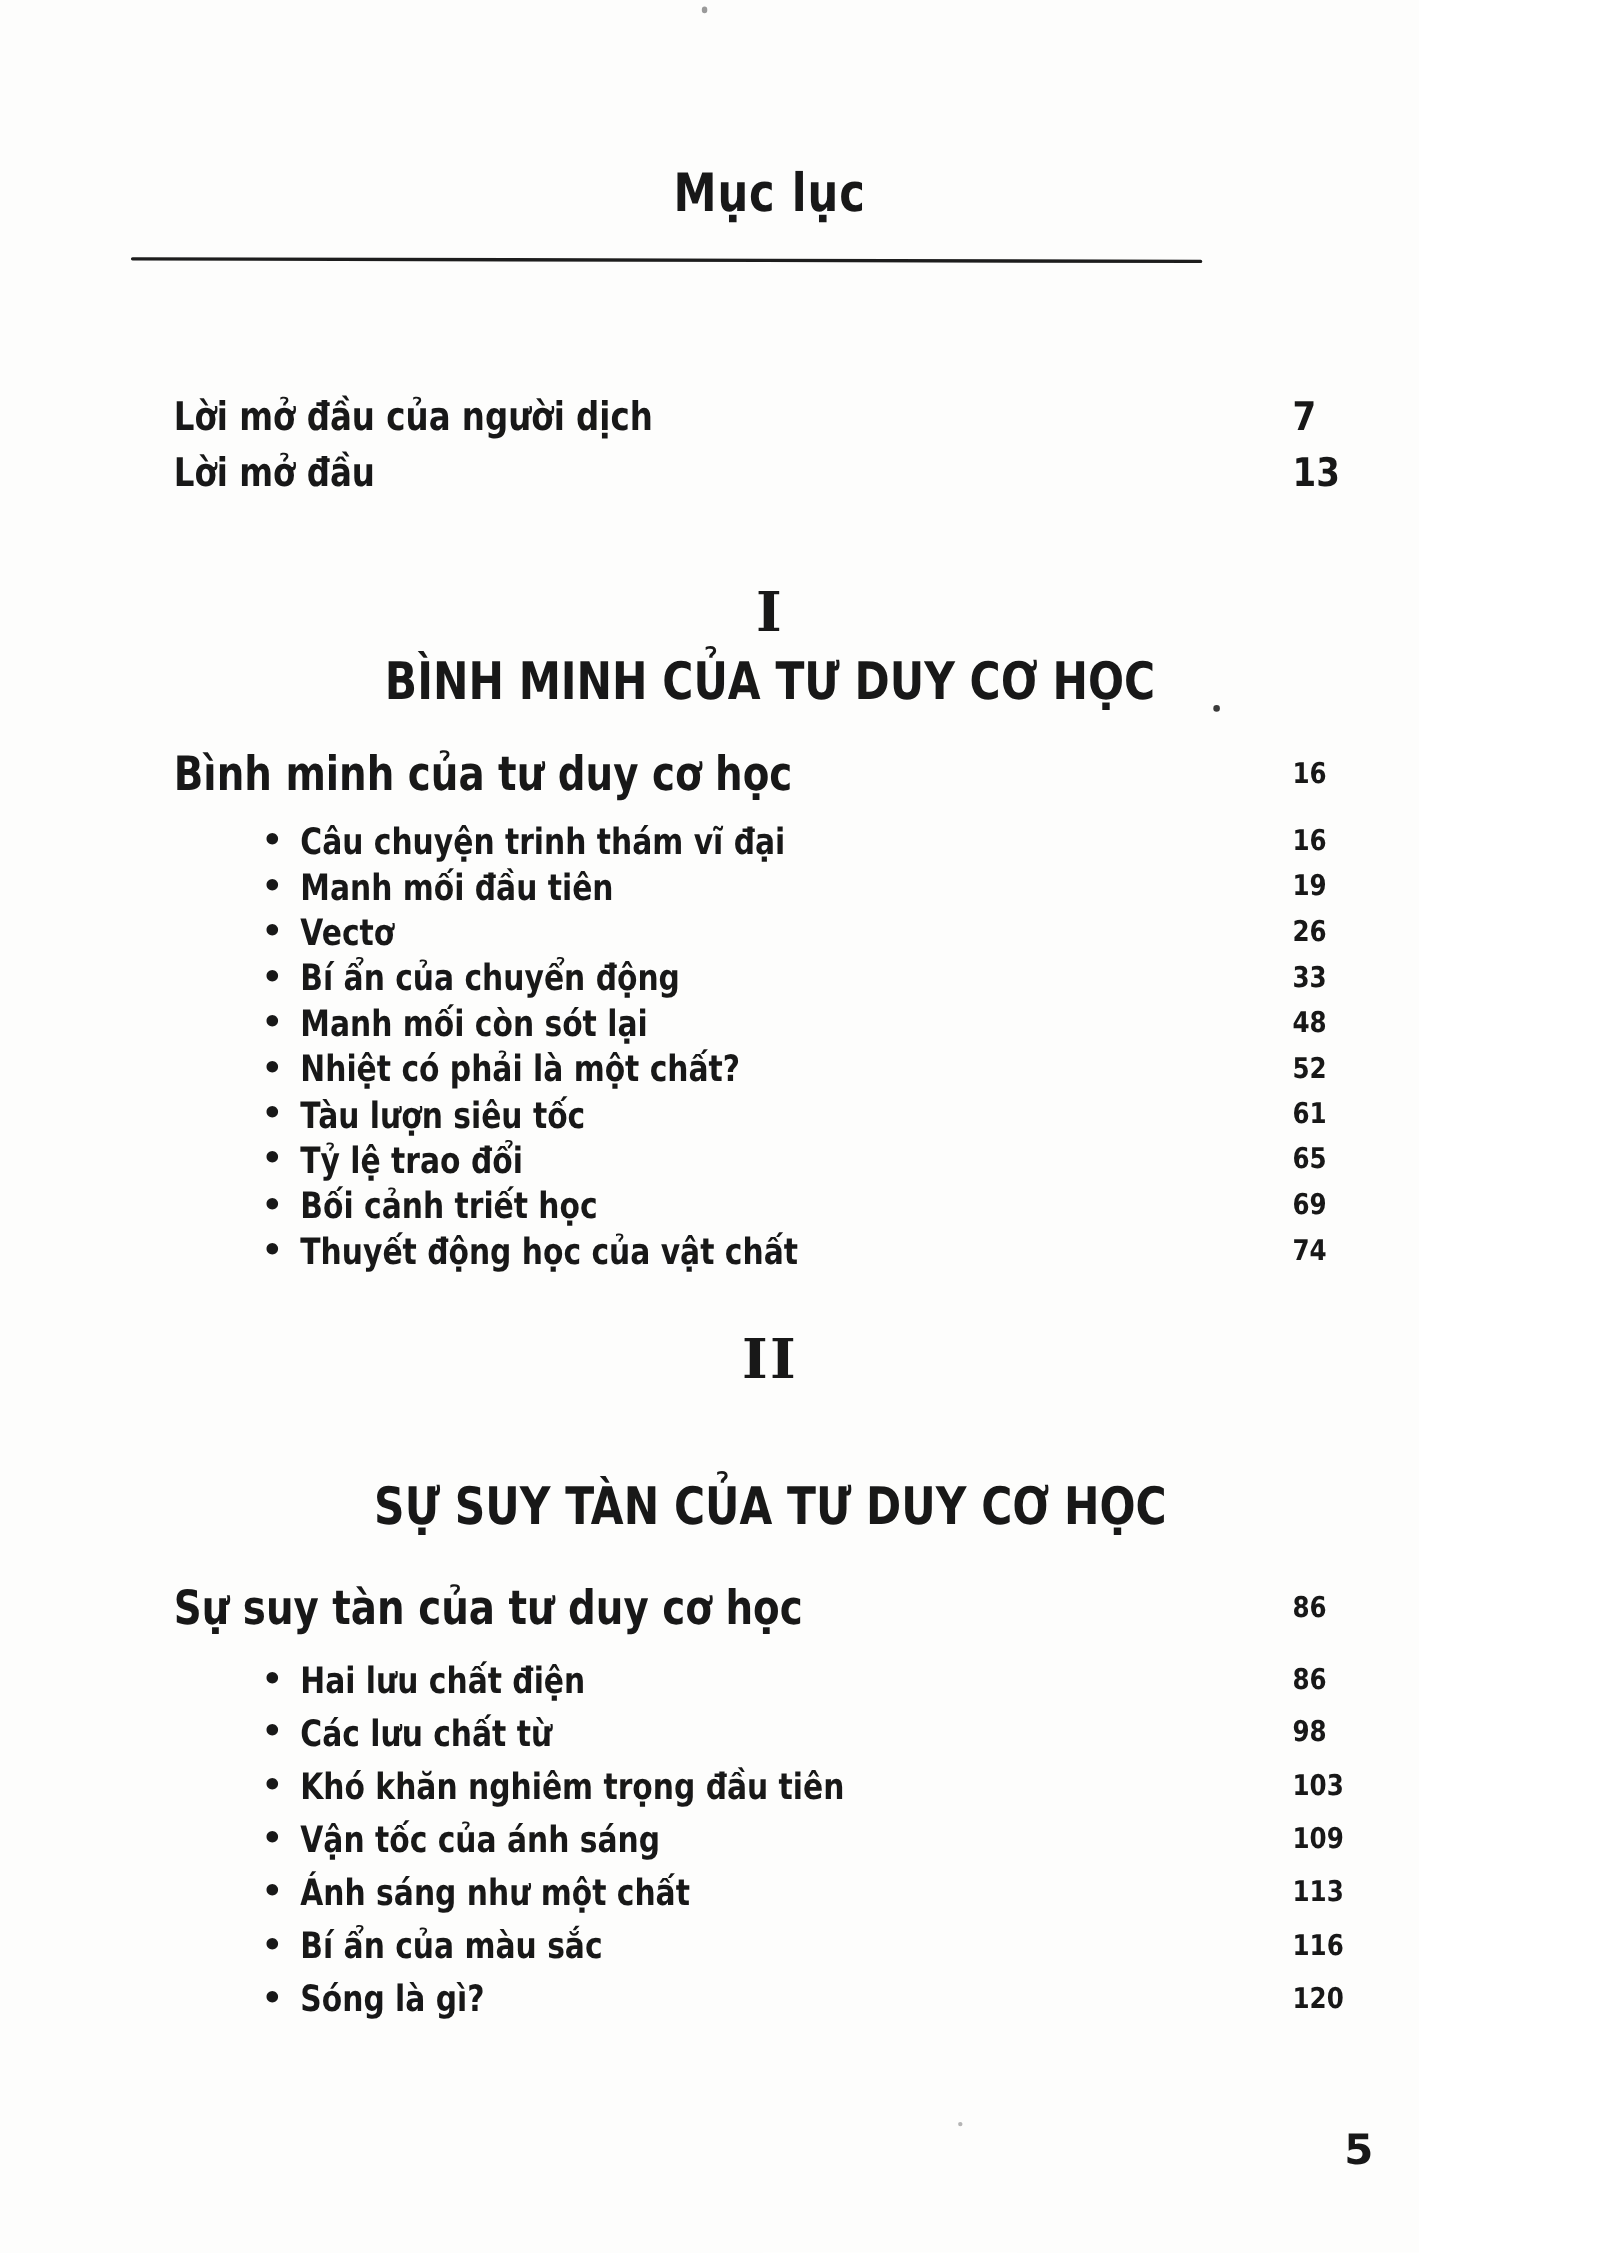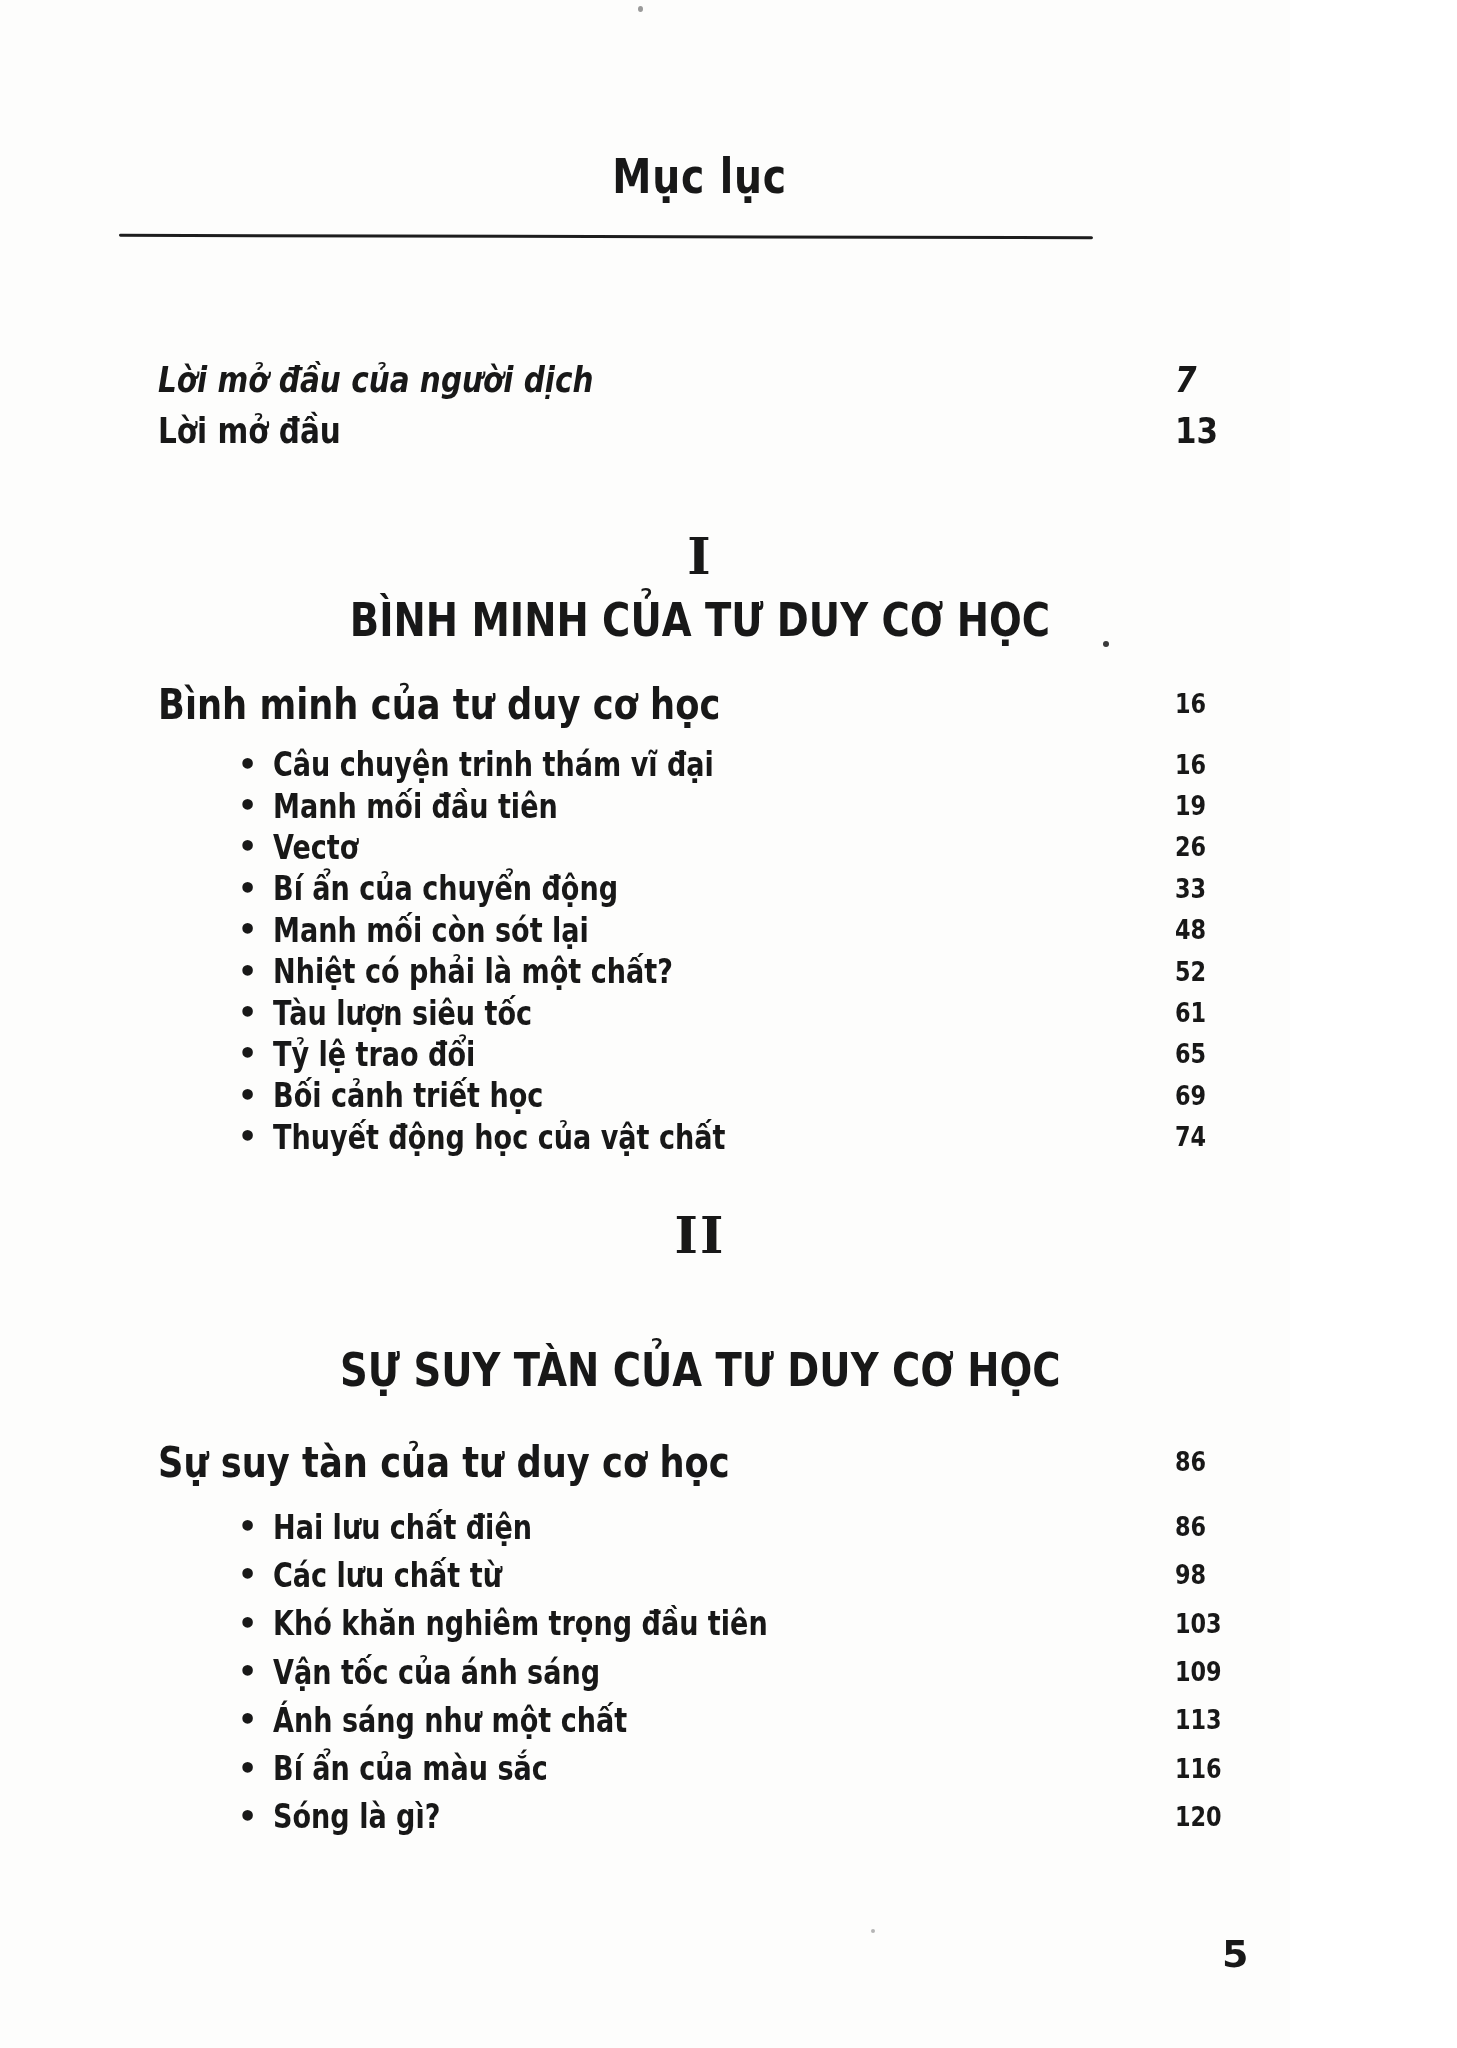--- a/index.html
+++ b/index.html
@@ -17,21 +17,21 @@
   .center{position:absolute;left:158px;width:1084px;text-align:center;}
 
   .doc-title{top:148px;font-size:48px;font-weight:bold;letter-spacing:1px;}
   .rule{
     position:absolute;left:119px;top:235px;width:974px;height:3px;
     background:#1d1d1d;transform:rotate(.14deg);border-radius:2px;
   }
 
   .row{position:absolute;left:158px;width:1084px;display:flex;align-items:center;}
   .front-row{height:44px;font-size:36px;font-weight:bold;}
-  .front-row-1{top:357px;font-style:italic;}
+  .front-row-1{top:357px;}
   .front-row-2{top:408px;}
 
   .num{position:absolute;left:1017px;top:50%;transform:translateY(-50%);
        font-size:36px;font-weight:bold;}
 
   .numeral{font-family:"DejaVu Serif", serif;font-size:50px;font-weight:bold;letter-spacing:2px;}
   .numeral-1{top:527px;}
   .numeral-2{top:1206px;}
 
   .sec-heading{font-size:47px;font-weight:bold;}

